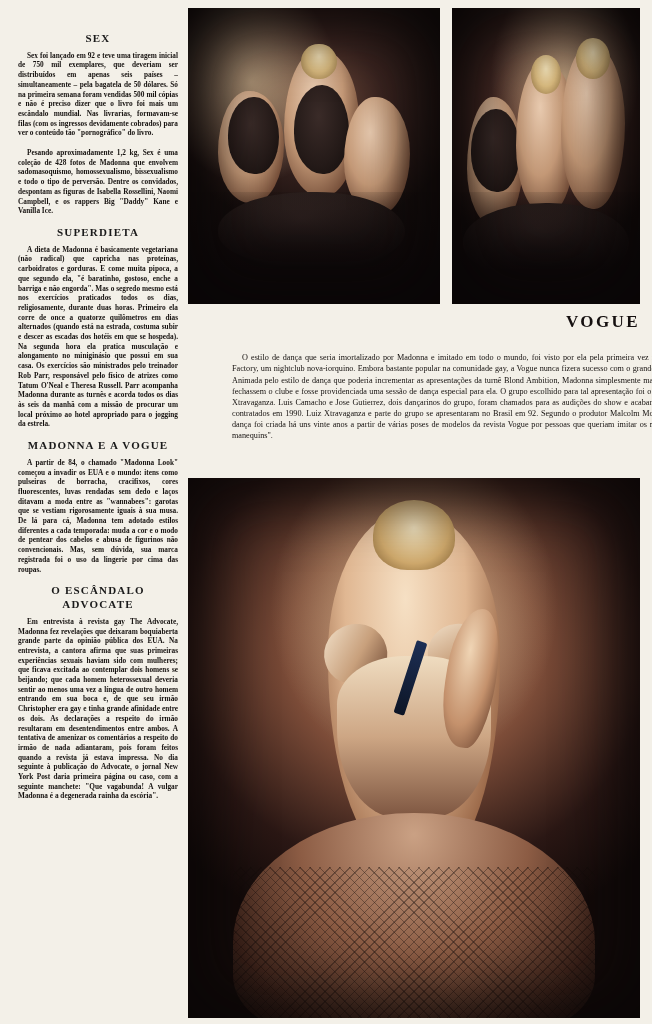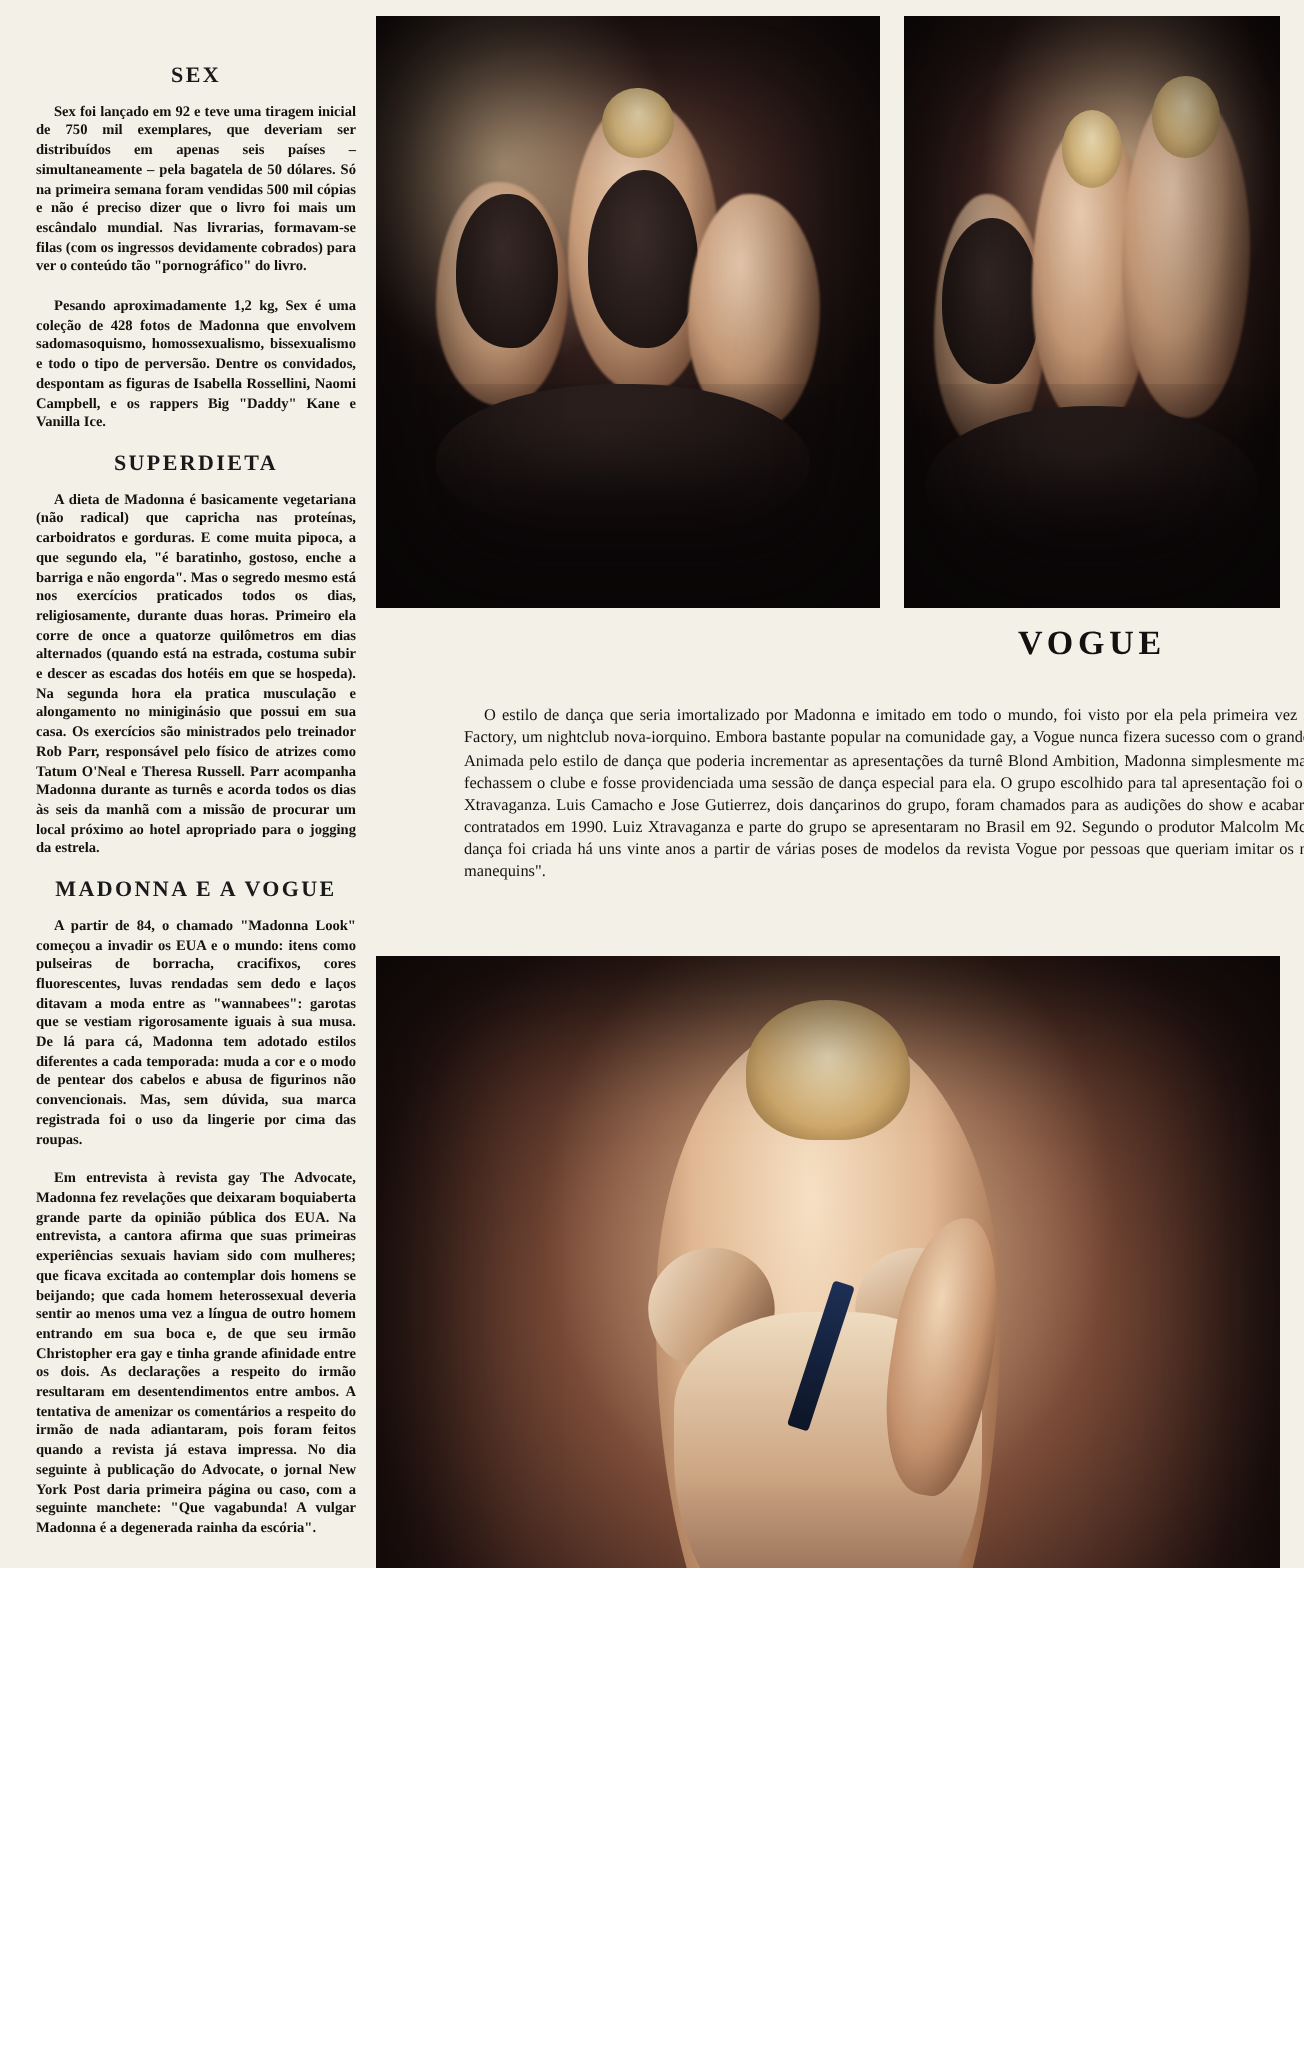--- a/index.html
+++ b/index.html
@@ -3,21 +3,21 @@
 <meta charset="utf-8">
 <style>
   html, body {
     margin: 0;
     padding: 0;
     background: #ffffff;
   }
   .page {
     position: relative;
     width: 652px;
-    height: 784px;
+    height: 1024px;
     background: #f3f0e8;
     overflow: hidden;
     font-family: "Liberation Serif", serif;
     color: #1a1a1a;
   }
 
   
   .left-col {
     position: absolute;
     left: 18px;
@@ -54,21 +54,21 @@
   }
   .photo-top-left  { left: 188px; top: 8px;   width: 252px; height: 296px; }
   .photo-top-right { left: 452px; top: 8px;   width: 188px; height: 296px; }
   .photo-bottom    { left: 188px; top: 478px; width: 452px; height: 540px; }
 
   .vogue-head {
     position: absolute;
     left: 452px;
     top: 312px;
     width: 188px;
-    text-align: center;
+    text-align: right;
     font-family: "Liberation Serif", serif;
     font-weight: bold;
     font-size: 17px;
     letter-spacing: 2.4px;
     color: #151010;
   }
   .vogue-body {
     position: absolute;
     left: 188px;
     top: 344px;
@@ -196,20 +196,21 @@
     <div class="sec-title first">SEX</div>
     <p class="body-text">Sex foi lançado em 92 e teve uma tiragem inicial de 750 mil exemplares, que deveriam ser distribuídos em apenas seis países – simultaneamente – pela bagatela de 50 dólares. Só na primeira semana foram vendidas 500 mil cópias e não é preciso dizer que o livro foi mais um escândalo mundial. Nas livrarias, formavam-se filas (com os ingressos devidamente cobrados) para ver o conteúdo tão "pornográfico" do livro.</p>
     <p class="body-text">Pesando aproximadamente 1,2 kg, Sex é uma coleção de 428 fotos de Madonna que envolvem sadomasoquismo, homossexualismo, bissexualismo e todo o tipo de perversão. Dentre os convidados, despontam as figuras de Isabella Rossellini, Naomi Campbell, e os rappers Big "Daddy" Kane e Vanilla Ice.</p>
 
     <div class="sec-title">SUPERDIETA</div>
     <p class="body-text">A dieta de Madonna é basicamente vegetariana (não radical) que capricha nas proteínas, carboidratos e gorduras. E come muita pipoca, a que segundo ela, "é baratinho, gostoso, enche a barriga e não engorda". Mas o segredo mesmo está nos exercícios praticados todos os dias, religiosamente, durante duas horas. Primeiro ela corre de once a quatorze quilômetros em dias alternados (quando está na estrada, costuma subir e descer as escadas dos hotéis em que se hospeda). Na segunda hora ela pratica musculação e alongamento no miniginásio que possui em sua casa. Os exercícios são ministrados pelo treinador Rob Parr, responsável pelo físico de atrizes como Tatum O'Neal e Theresa Russell. Parr acompanha Madonna durante as turnês e acorda todos os dias às seis da manhã com a missão de procurar um local próximo ao hotel apropriado para o jogging da estrela.</p>
 
     <div class="sec-title">MADONNA E A VOGUE</div>
     <p class="body-text">A partir de 84, o chamado "Madonna Look" começou a invadir os EUA e o mundo: itens como pulseiras de borracha, cracifixos, cores fluorescentes, luvas rendadas sem dedo e laços ditavam a moda entre as "wannabees": garotas que se vestiam rigorosamente iguais à sua musa. De lá para cá, Madonna tem adotado estilos diferentes a cada temporada: muda a cor e o modo de pentear dos cabelos e abusa de figurinos não convencionais. Mas, sem dúvida, sua marca registrada foi o uso da lingerie por cima das roupas.</p>
 
+    <div class="sec-title">O ESCÂNDALO ADVOCATE</div>
     <p class="body-text">Em entrevista à revista gay The Advocate, Madonna fez revelações que deixaram boquiaberta grande parte da opinião pública dos EUA. Na entrevista, a cantora afirma que suas primeiras experiências sexuais haviam sido com mulheres; que ficava excitada ao contemplar dois homens se beijando; que cada homem heterossexual deveria sentir ao menos uma vez a língua de outro homem entrando em sua boca e, de que seu irmão Christopher era gay e tinha grande afinidade entre os dois. As declarações a respeito do irmão resultaram em desentendimentos entre ambos. A tentativa de amenizar os comentários a respeito do irmão de nada adiantaram, pois foram feitos quando a revista já estava impressa. No dia seguinte à publicação do Advocate, o jornal New York Post daria primeira página ou caso, com a seguinte manchete: "Que vagabunda! A vulgar Madonna é a degenerada rainha da escória".</p>
   </div>
 
   <div class="photo photo-top-left">
     <div class="stage-bg"></div>
     <div class="spot" style="left:-10%; top:-10%; width:70%; height:70%;"></div>
     <div class="dancer" style="left:12%; top:28%; width:26%; height:38%;"></div>
     <div class="dark-torso" style="left:16%; top:30%; width:20%; height:26%;"></div>
     <div class="dancer" style="left:38%; top:14%; width:30%; height:50%;"></div>
     <div class="blonde" style="left:45%; top:12%; width:14%; height:12%;"></div>

